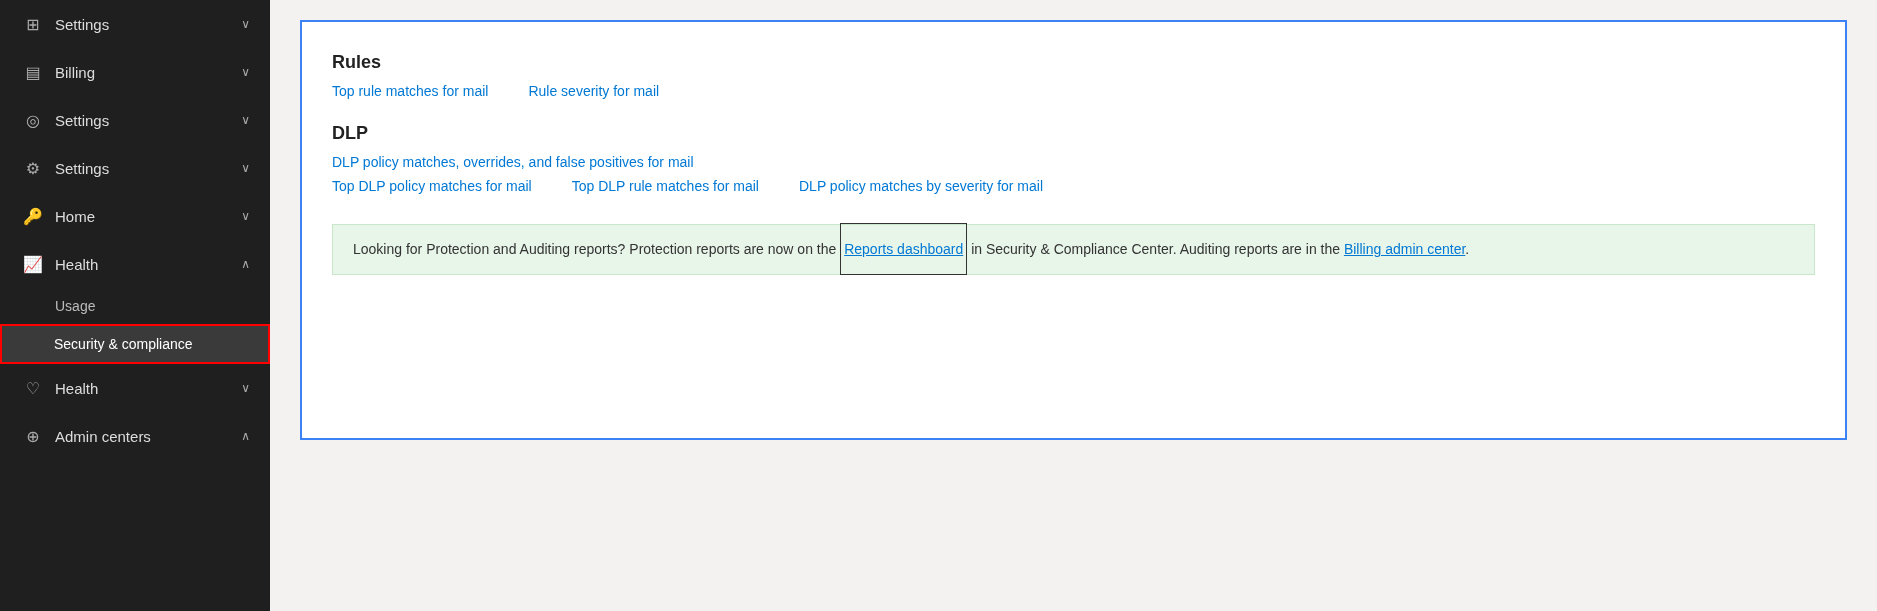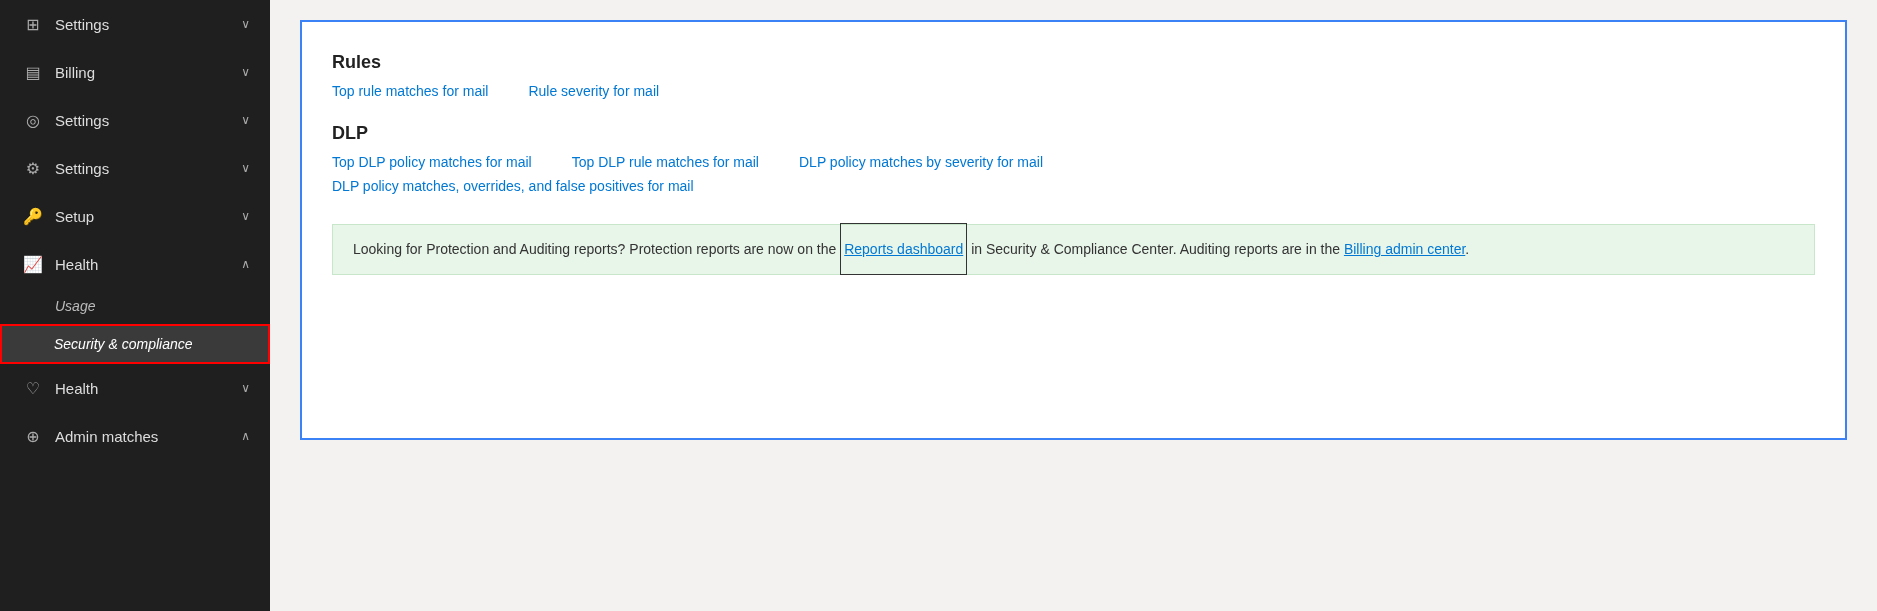--- a/index.html
+++ b/index.html
@@ -43,21 +43,20 @@
     .sidebar-chevron {
       font-size: 12px;
       color: #aaa;
     }
     .sidebar-subitem {
       padding: 10px 20px 10px 52px;
       font-size: 14px;
       color: #bbb;
       cursor: pointer;
       border-left: 3px solid transparent;
-      font-style: italic;
     }
     .sidebar-subitem.active {
       background: #3a3a3a;
       color: #fff;
       border-left: 3px solid #e05d5d;
     }
 
     
     .main {
       flex: 1;
@@ -155,21 +154,21 @@
     <div class="sidebar-item-left">
       <span class="sidebar-icon">⚙</span>
       <span>Settings</span>
     </div>
     <span class="sidebar-chevron">∨</span>
   </div>
 
   <div class="sidebar-item">
     <div class="sidebar-item-left">
       <span class="sidebar-icon">🔑</span>
-      <span>Setup</span>
+      <span>Home</span>
     </div>
     <span class="sidebar-chevron">∨</span>
   </div>
 
   <div class="sidebar-item">
     <div class="sidebar-item-left">
       <span class="sidebar-icon">📈</span>
       <span>Health</span>
     </div>
     <span class="sidebar-chevron">∧</span>
@@ -185,48 +184,48 @@
     <div class="sidebar-item-left">
       <span class="sidebar-icon">♡</span>
       <span>Health</span>
     </div>
     <span class="sidebar-chevron">∨</span>
   </div>
 
   <div class="sidebar-item">
     <div class="sidebar-item-left">
       <span class="sidebar-icon">⊕</span>
-      <span>Admin matches</span>
+      <span>Admin centers</span>
     </div>
     <span class="sidebar-chevron">∧</span>
   </div>
 </div>
 
 <div class="main">
   <div class="content-area">
     <div class="content-box">
 
       <div class="section-gap">
         <div class="section-title">Rules</div>
         <div class="links-row">
           <a class="link-item">Top rule matches for mail</a>
           <a class="link-item">Rule severity for mail</a>
         </div>
       </div>
 
       <div class="section-gap">
         <div class="section-title">DLP</div>
         <div class="links-row">
+          <a class="link-item">DLP policy matches, overrides, and false positives for mail</a>
+        </div>
+        <div class="links-row">
           <a class="link-item">Top DLP policy matches for mail</a>
           <a class="link-item">Top DLP rule matches for mail</a>
           <a class="link-item">DLP policy matches by severity for mail</a>
         </div>
-        <div class="links-row">
-          <a class="link-item">DLP policy matches, overrides, and false positives for mail</a>
-        </div>
       </div>
 
       <div class="info-banner">
         <span>Looking for Protection and Auditing reports? Protection reports are now on the </span><a><span class="boxed">Reports dashboard</span></a><span> in Security &amp; Compliance Center. Auditing reports are in the </span><a><span>Billing admin center</span></a><span>.</span>
       </div>
 
     </div>
   </div>
 </div>
 

